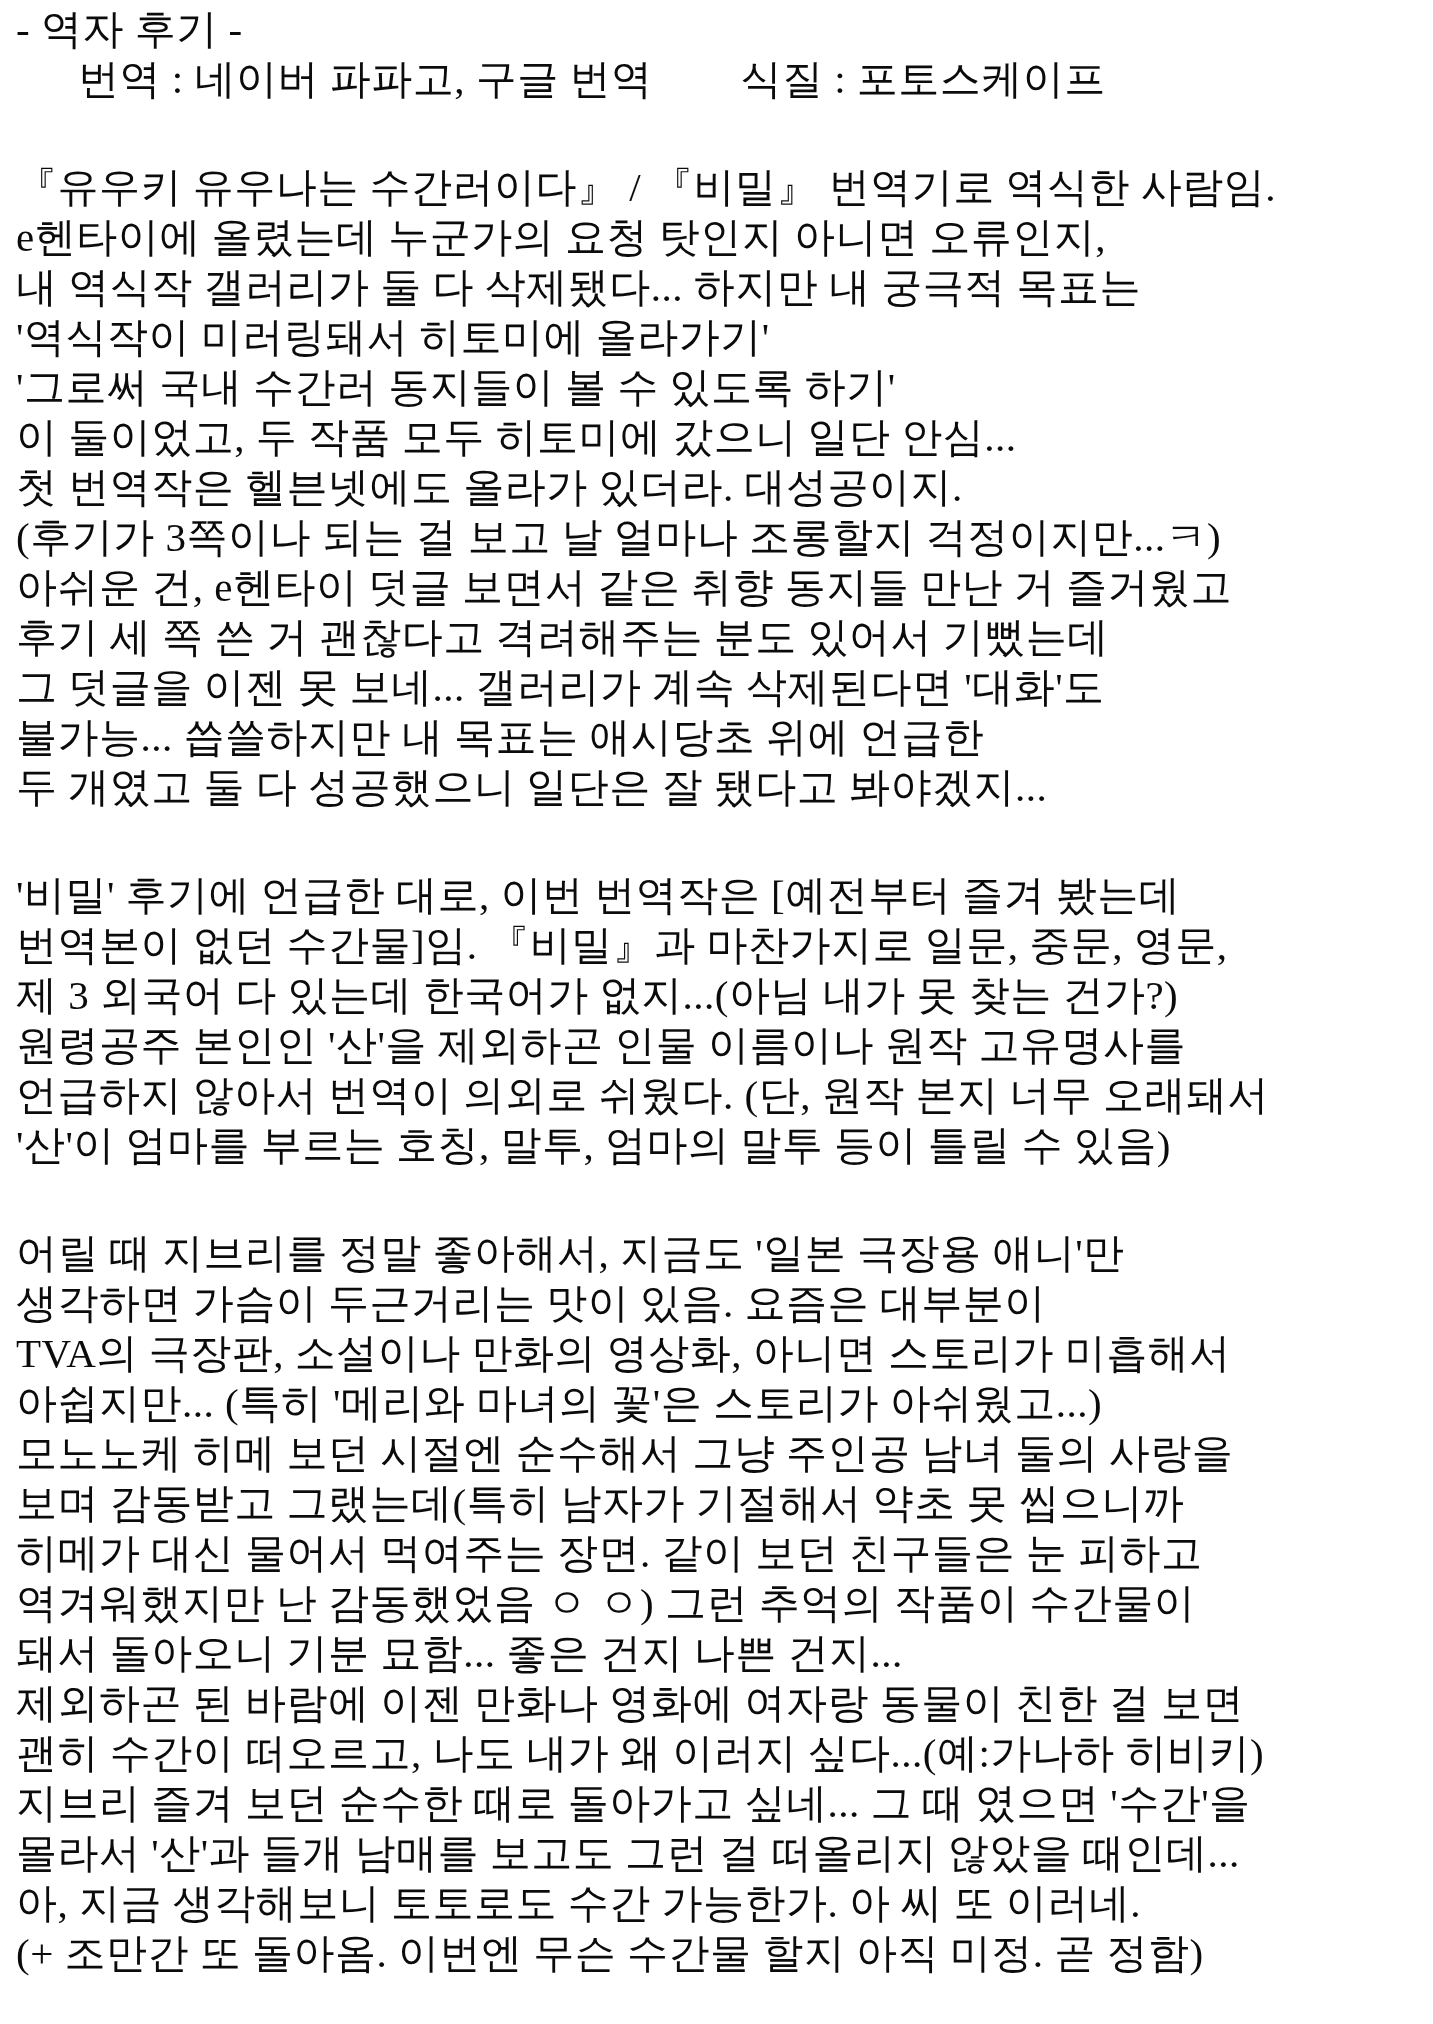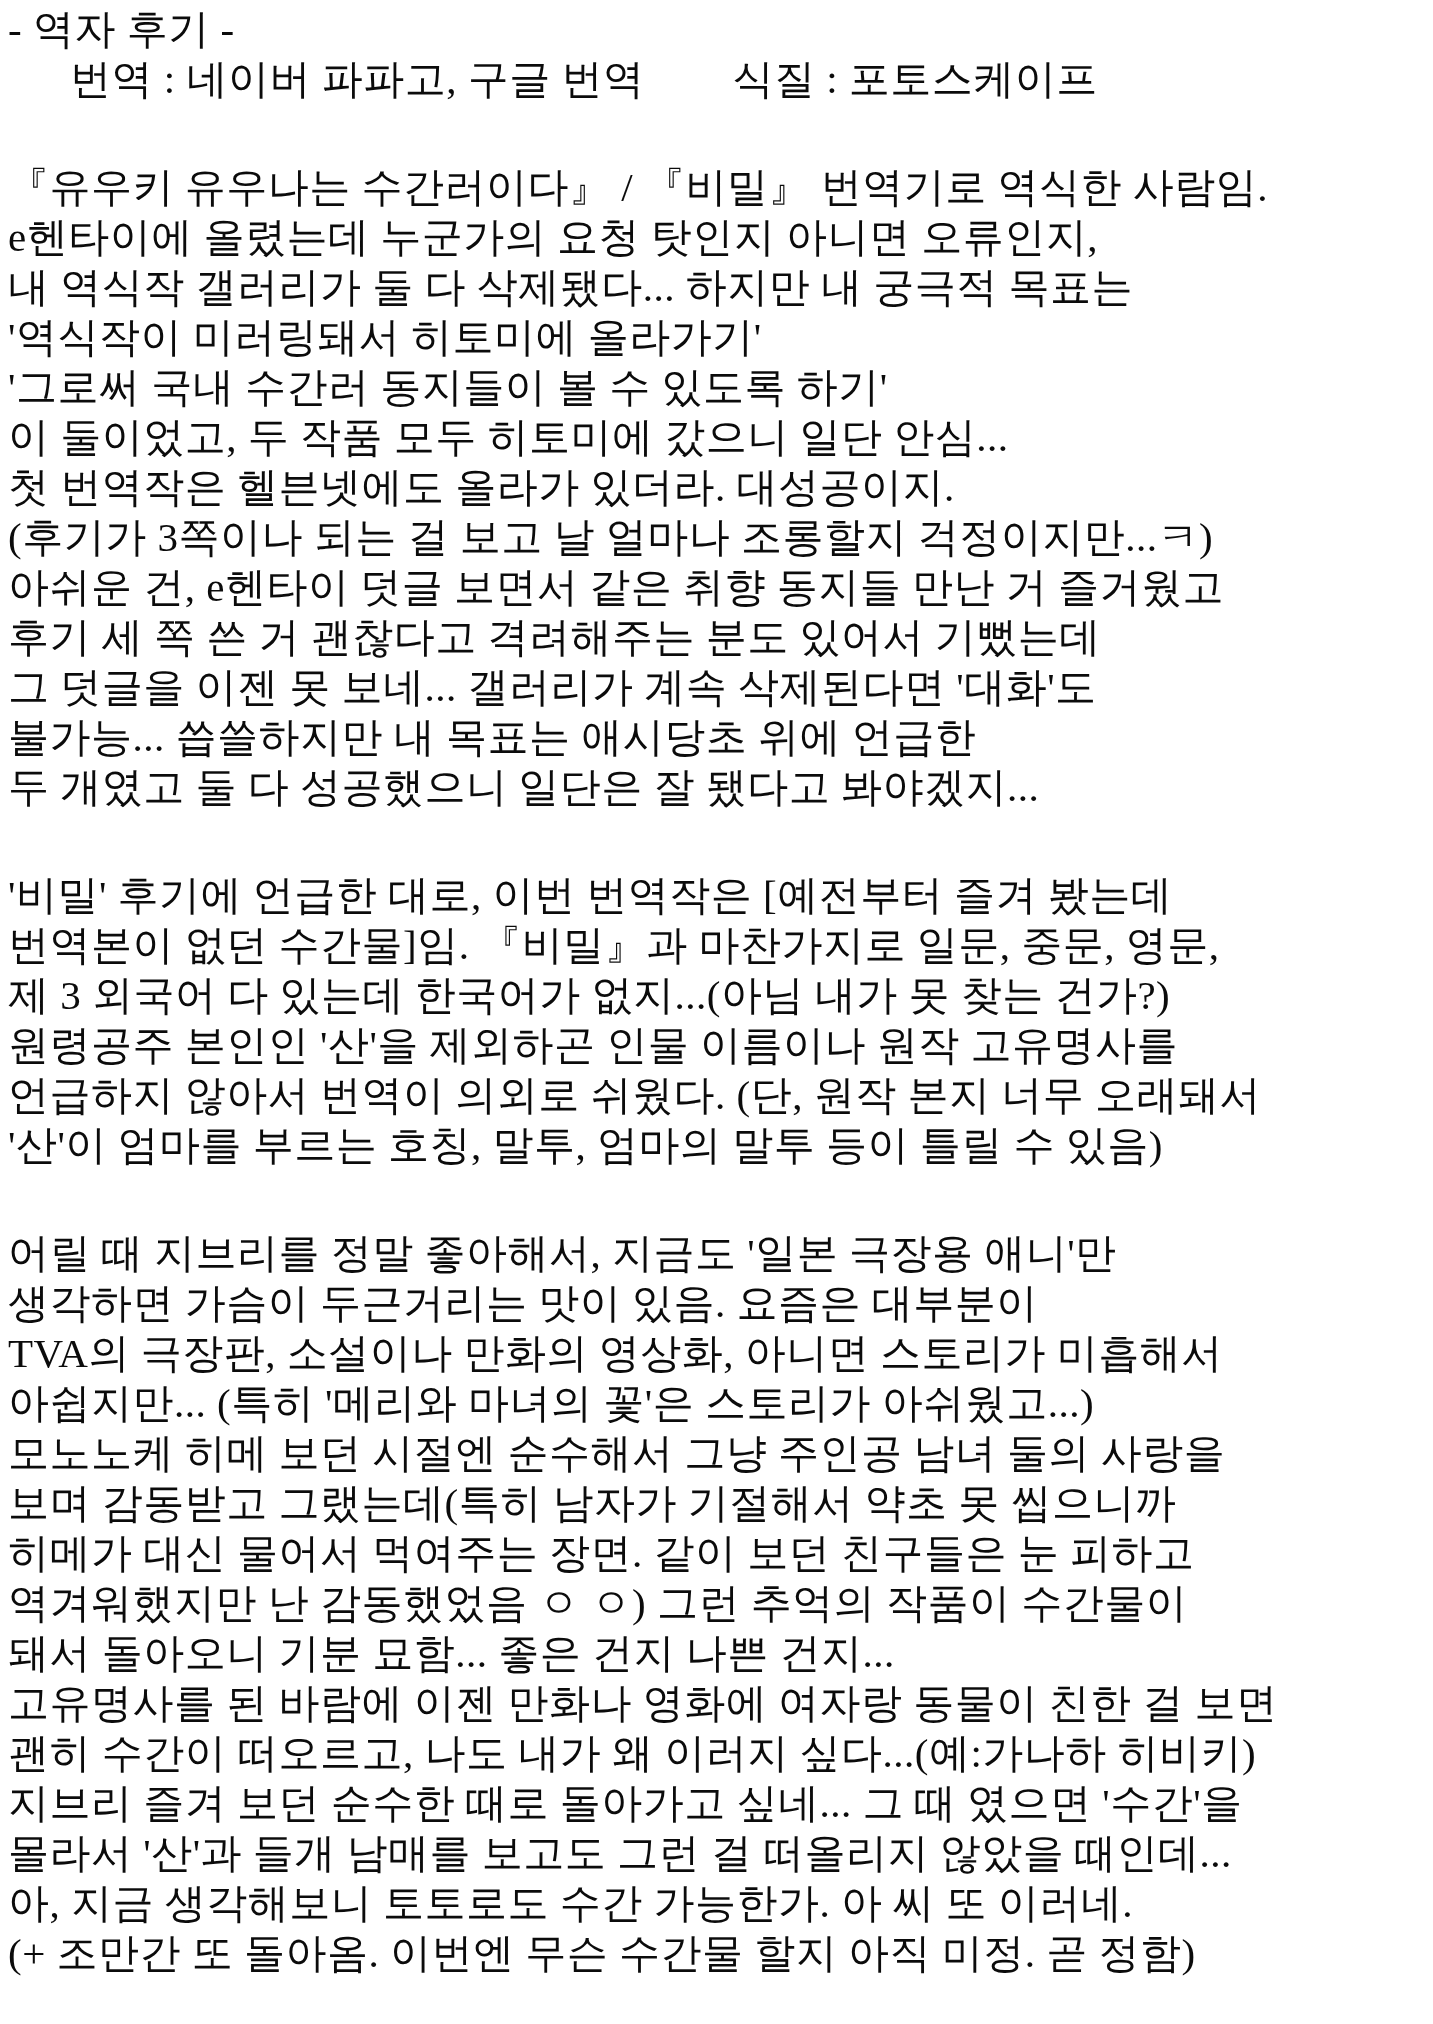--- a/index.html
+++ b/index.html
@@ -6,21 +6,21 @@
     margin: 0;
     padding: 0;
     background: #ffffff;
   }
   .page {
     position: relative;
     width: 1433px;
     height: 2024px;
     background: #ffffff;
     box-sizing: border-box;
-    padding: 4px 6px 0 8px;
+    padding: 4px 6px 0 16px;
     font-family: "Liberation Serif", "DejaVu Serif", serif;
     font-size: 41px;
     line-height: 50px;
     color: #0b0b0b;
     letter-spacing: 0.5px;
     overflow: hidden;
   }
   .line {
     height: 50px;
     white-space: pre;
@@ -72,21 +72,21 @@
   <div class="para">
     <div class="line">어릴 때 지브리를 정말 좋아해서, 지금도 '일본 극장용 애니'만</div>
     <div class="line">생각하면 가슴이 두근거리는 맛이 있음. 요즘은 대부분이</div>
     <div class="line">TVA의 극장판, 소설이나 만화의 영상화, 아니면 스토리가 미흡해서</div>
     <div class="line">아쉽지만... (특히 '메리와 마녀의 꽃'은 스토리가 아쉬웠고...)</div>
     <div class="line">모노노케 히메 보던 시절엔 순수해서 그냥 주인공 남녀 둘의 사랑을</div>
     <div class="line">보며 감동받고 그랬는데(특히 남자가 기절해서 약초 못 씹으니까</div>
     <div class="line">히메가 대신 물어서 먹여주는 장면. 같이 보던 친구들은 눈 피하고</div>
     <div class="line">역겨워했지만 난 감동했었음 ㅇ ㅇ) 그런 추억의 작품이 수간물이</div>
     <div class="line">돼서 돌아오니 기분 묘함... 좋은 건지 나쁜 건지...</div>
-    <div class="line">고유명사를 된 바람에 이젠 만화나 영화에 여자랑 동물이 친한 걸 보면</div>
+    <div class="line">제외하곤 된 바람에 이젠 만화나 영화에 여자랑 동물이 친한 걸 보면</div>
     <div class="line">괜히 수간이 떠오르고, 나도 내가 왜 이러지 싶다...(예:가나하 히비키)</div>
     <div class="line">지브리 즐겨 보던 순수한 때로 돌아가고 싶네... 그 때 였으면 '수간'을</div>
     <div class="line">몰라서 '산'과 들개 남매를 보고도 그런 걸 떠올리지 않았을 때인데...</div>
     <div class="line">아, 지금 생각해보니 토토로도 수간 가능한가. 아 씨 또 이러네.</div>
     <div class="line">(+ 조만간 또 돌아옴. 이번엔 무슨 수간물 할지 아직 미정. 곧 정함)</div>
   </div>
 
 </div>
 
 </body></html>

